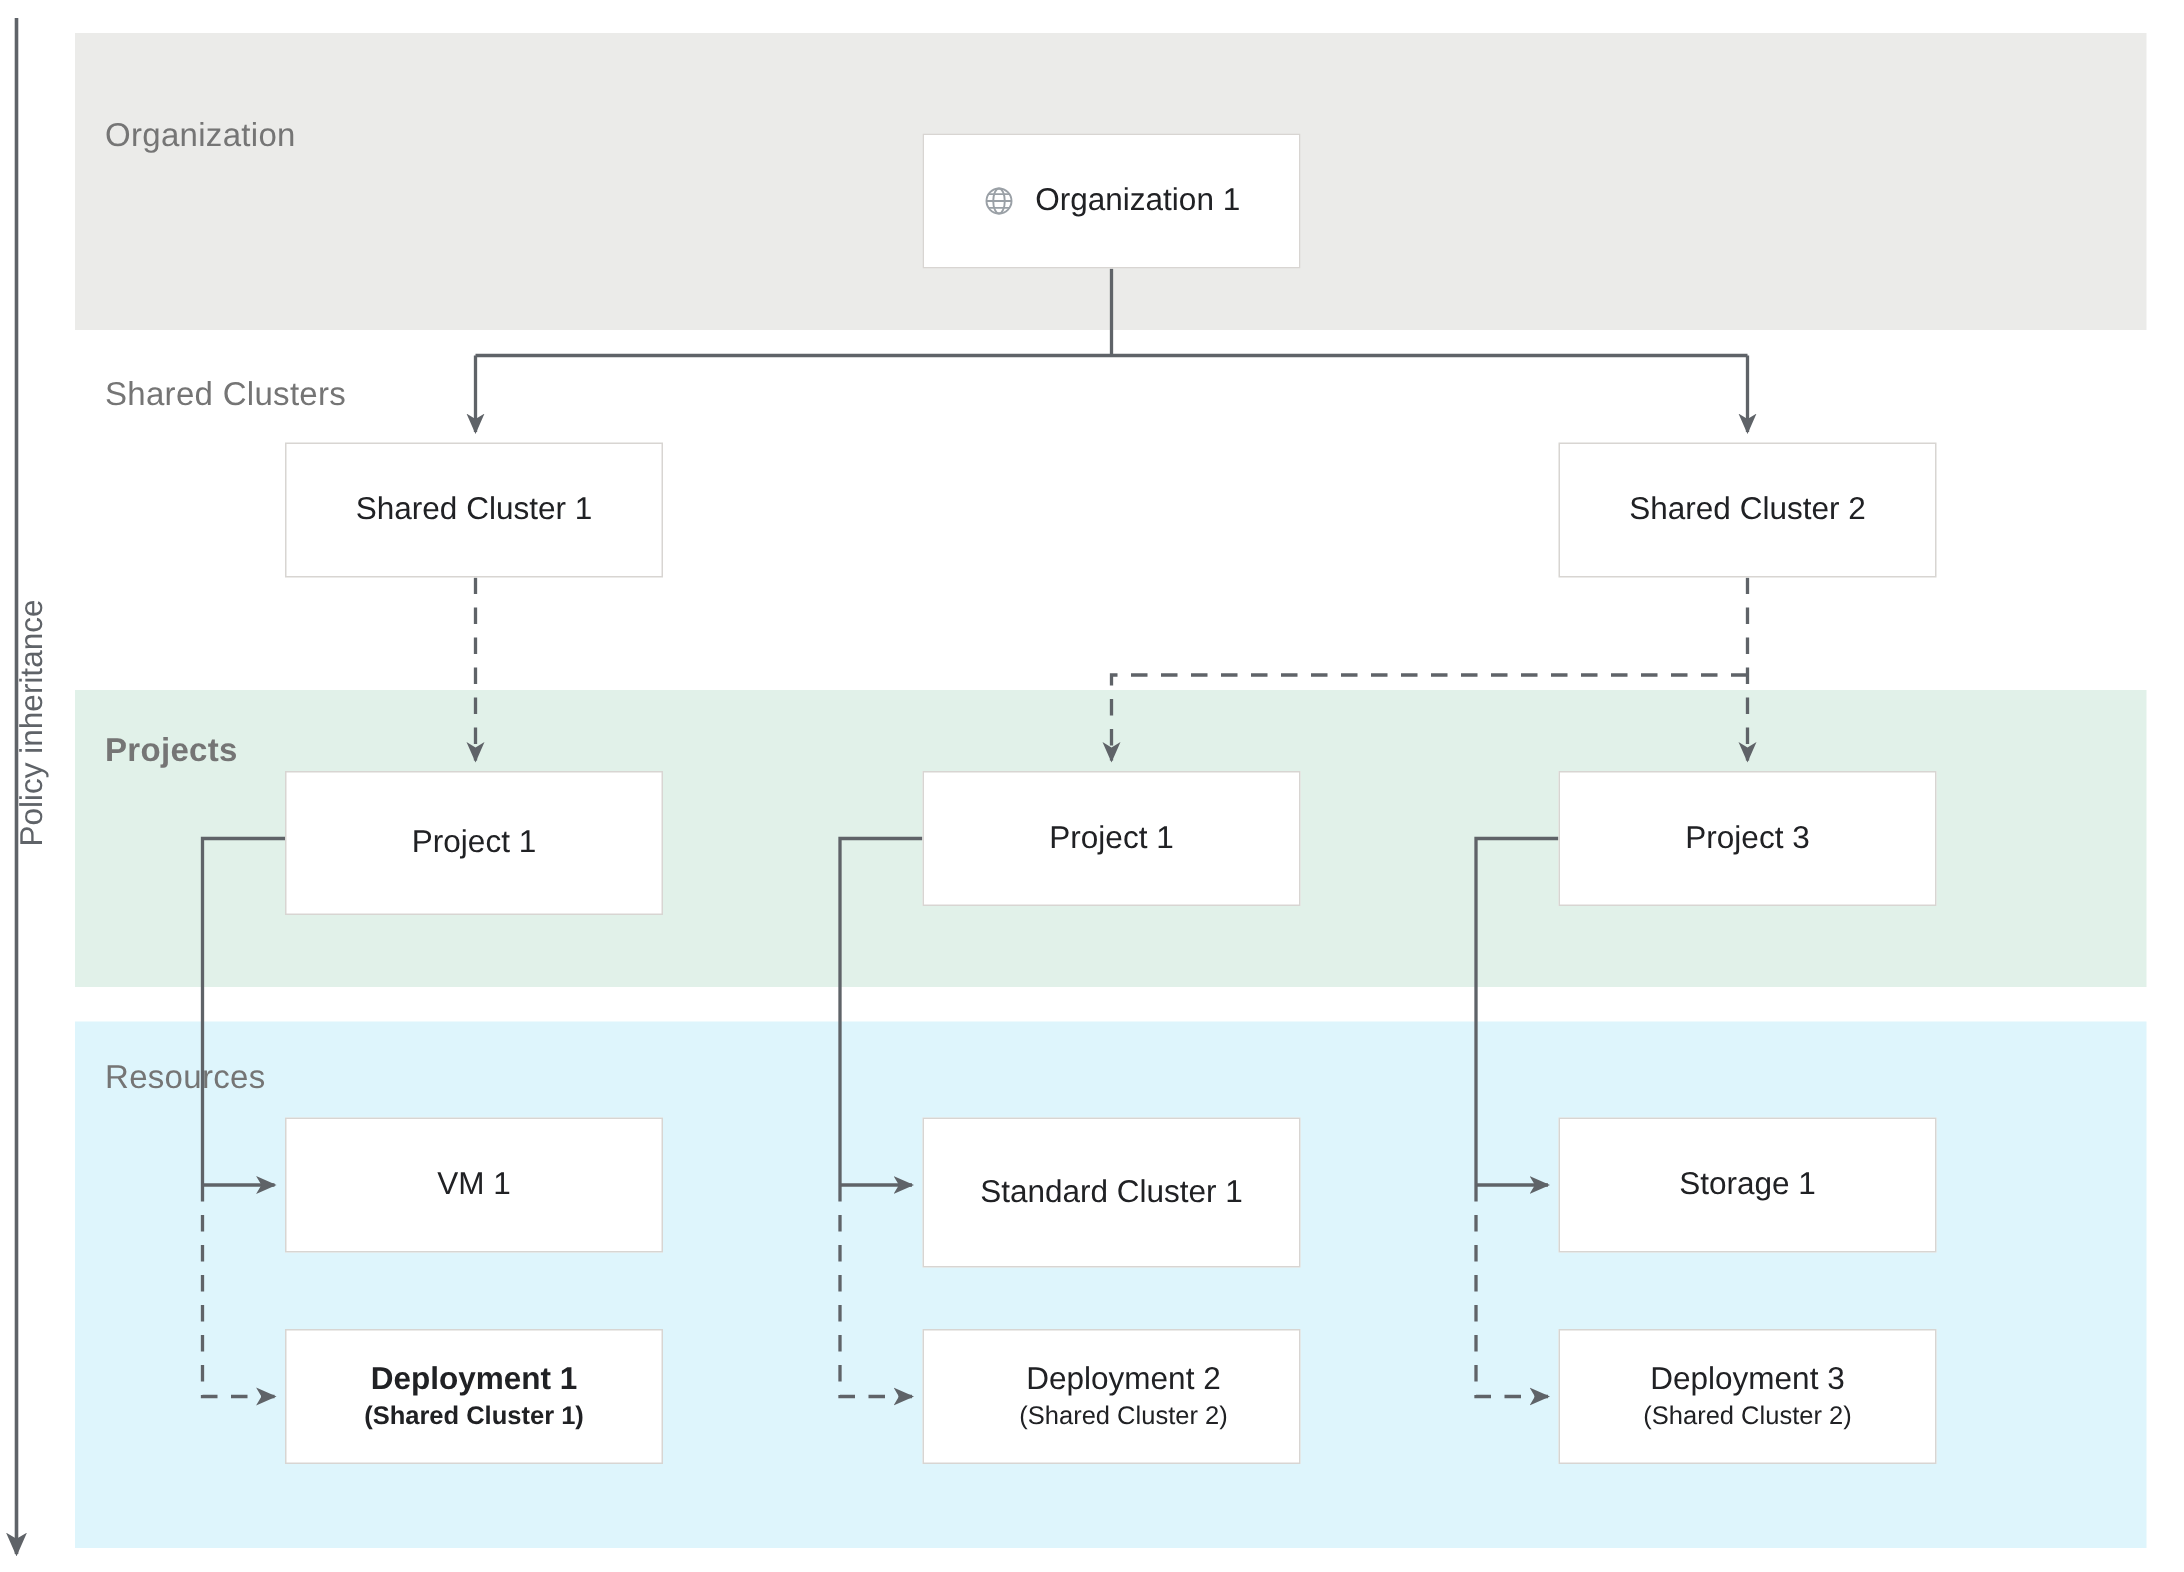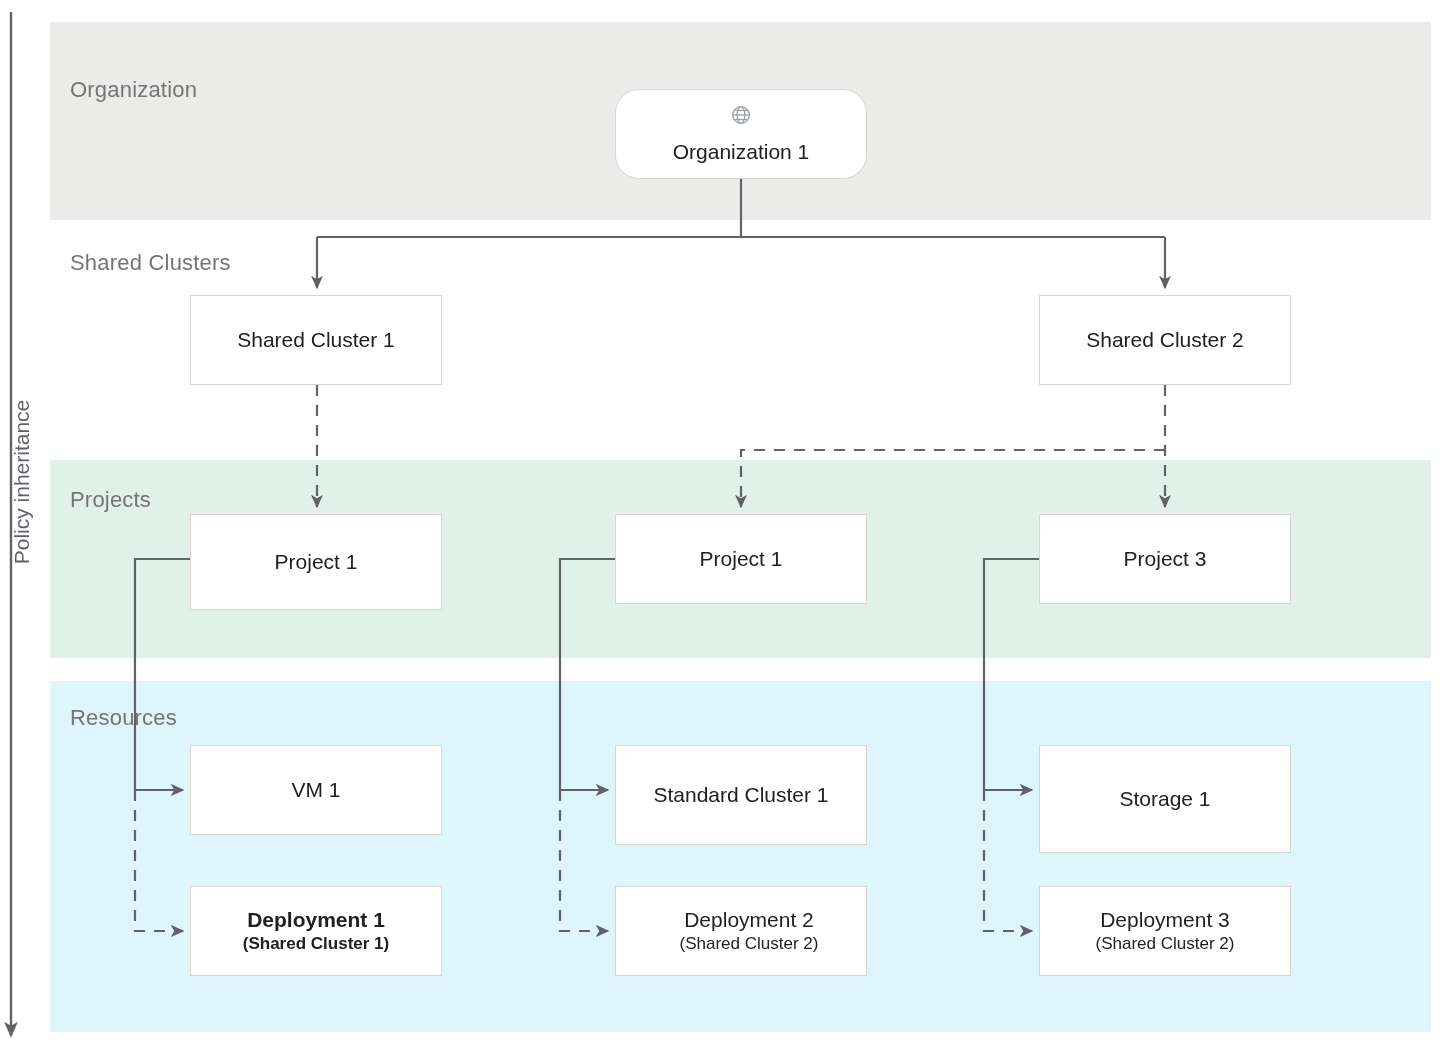--- a/index.html
+++ b/index.html
@@ -31,21 +31,21 @@
 
   .band-label {
     position: absolute;
     color: #757575;
     font-size: 22px;
     letter-spacing: 0.2px;
     white-space: nowrap;
   }
   .lbl-org    { left: 70px; top: 47px; margin-top: 30px; }
   .lbl-shared { left: 70px; top: 250px; }
-  .lbl-proj   { left: 70px; top: 487px; }
+  .lbl-proj   { left: 70px; top: 487px; font-weight: bold; }
   .lbl-res    { left: 70px; top: 705px; }
 
   
   .node {
     position: absolute;
     background: #ffffff;
     border: 1px solid #d8d5d2;
     box-sizing: border-box;
     display: flex;
     flex-direction: column;
@@ -58,41 +58,40 @@
   .node .title {
     white-space: nowrap;
   }
   .node .sub {
     font-size: 17px;
     color: #202124;
     margin-top: 2px;
     white-space: nowrap;
   }
   .node.with-icon {
-    flex-direction: column;
+    flex-direction: row;
     gap: 13px;
-    border-radius: 24px;
   }
   .globe {
     width: 22px;
     height: 22px;
     flex: 0 0 auto;
     display: block;
   }
 
   
   .n-org    { left: 615px;  top: 89px;  width: 252px; height: 90px; }
   .n-sc1    { left: 190px;  top: 295px; width: 252px; height: 90px; }
   .n-sc2    { left: 1039px; top: 295px; width: 252px; height: 90px; }
   .n-p1     { left: 190px;  top: 514px; width: 252px; height: 96px; }
   .n-p2     { left: 615px;  top: 514px; width: 252px; height: 90px; }
   .n-p3     { left: 1039px; top: 514px; width: 252px; height: 90px; }
   .n-vm1    { left: 190px;  top: 745px; width: 252px; height: 90px; }
   .n-std1   { left: 615px;  top: 745px; width: 252px; height: 100px; }
-  .n-stor1  { left: 1039px; top: 745px; width: 252px; height: 108px; justify-content: center; }
+  .n-stor1  { left: 1039px; top: 745px; width: 252px; height: 90px; justify-content: center; }
   .n-d1     { left: 190px;  top: 886px; width: 252px; height: 90px; font-weight: bold; }
   .n-d2     { left: 615px;  top: 886px; width: 252px; height: 90px; padding-left: 16px; }
   .n-d3     { left: 1039px; top: 886px; width: 252px; height: 90px; }
 
   
   #wires {
     position: absolute;
     left: 0; top: 0;
     width: 1456px;
     height: 1048px;

